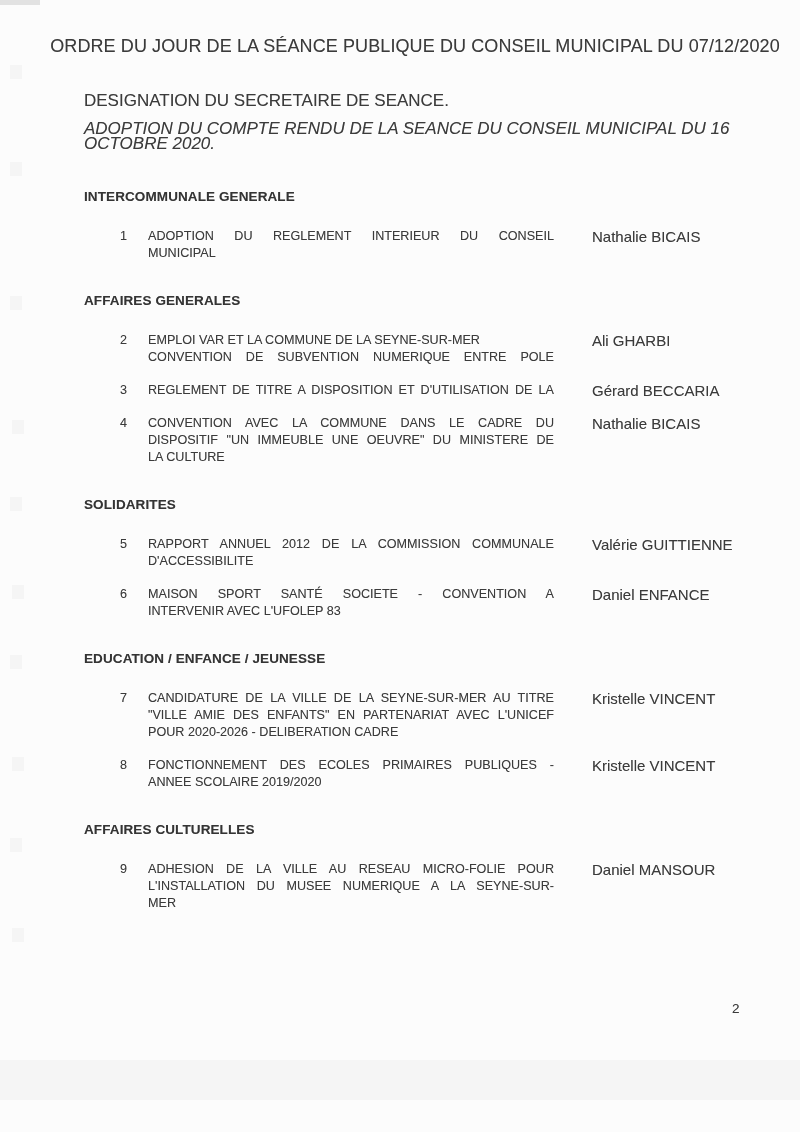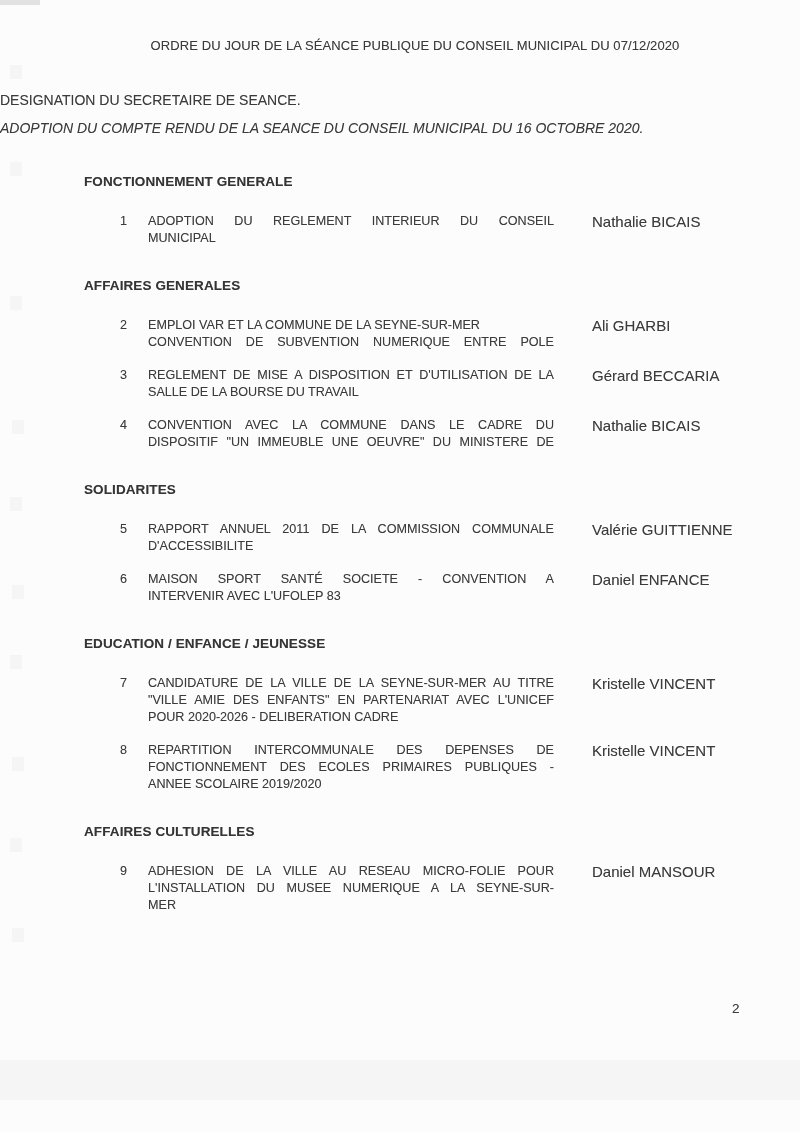--- a/index.html
+++ b/index.html
@@ -24,26 +24,27 @@
     text-shadow: 0 0 0.6px rgba(59,59,59,0.35);
   }
   
   .artifact { position: absolute; background: rgba(0,0,0,0.10); pointer-events: none; }
   .noise { position: absolute; background: rgba(0,0,0,0.028); pointer-events: none; }
 
   .doc-title {
     padding-top: 38px;
     padding-left: 30px;
     text-align: center;
-    font-size: 13px;
+    font-size: 18px;
     line-height: 16px;
     letter-spacing: 0.1px;
   }
   .preamble-line {
-    font-size: 14px;
+    margin-left: 84px;
+    font-size: 17px;
     line-height: 15px;
   }
   .preamble-line.first { margin-top: 39px; }
   .preamble-line.second { margin-top: 13px; font-style: italic; }
 
   .section-heading {
     margin: 30px 0 0 84px;
     font-weight: 700;
     font-size: 13.5px;
     line-height: 17px;
@@ -95,21 +96,21 @@
   <div class="noise" style="left:12px; top:928px; width:12px; height:14px;"></div>
   <div class="noise" style="left:0; top:1060px; width:800px; height:40px;"></div>
 
   <div class="doc-title">ORDRE DU JOUR DE LA SÉANCE PUBLIQUE DU CONSEIL MUNICIPAL DU 07/12/2020</div>
 
   <div class="preamble-line first">DESIGNATION DU SECRETAIRE DE SEANCE.</div>
   <div class="preamble-line second">ADOPTION DU COMPTE RENDU DE LA SEANCE DU CONSEIL MUNICIPAL DU 16 OCTOBRE 2020.</div>
 
   <div class="sections">
   <div class="section">
-    <div class="section-heading">FONCTIONNEMENT GENERALE</div>
+    <div class="section-heading">INTERCOMMUNALE GENERALE</div>
     <div class="items">
   <div class="item-row">
     <div class="item-num">1</div>
     <div class="item-title">
               <div class="line jl">ADOPTION DU REGLEMENT INTERIEUR DU CONSEIL</div>
               <div class="line">MUNICIPAL</div>
             </div>
     <div class="item-rapporteur">Nathalie BICAIS</div>
   </div>
 </div>
@@ -123,44 +124,44 @@
     <div class="item-title">
               <div class="line">EMPLOI VAR ET LA COMMUNE DE LA SEYNE-SUR-MER</div>
               <div class="line jl">CONVENTION DE SUBVENTION NUMERIQUE ENTRE POLE</div>
             </div>
     <div class="item-rapporteur">Ali GHARBI</div>
   </div>
 
   <div class="item-row">
     <div class="item-num">3</div>
     <div class="item-title">
-              <div class="line jl">REGLEMENT DE MISE A DISPOSITION ET D'UTILISATION DE LA</div>
-              <div class="line">SALLE DE LA BOURSE DU TRAVAIL</div>
+              <div class="line jl">REGLEMENT DE TITRE A DISPOSITION ET D'UTILISATION DE LA</div>
             </div>
     <div class="item-rapporteur">Gérard BECCARIA</div>
   </div>
 
   <div class="item-row">
     <div class="item-num">4</div>
     <div class="item-title">
               <div class="line jl">CONVENTION AVEC LA COMMUNE DANS LE CADRE DU</div>
               <div class="line jl">DISPOSITIF "UN IMMEUBLE UNE OEUVRE" DU MINISTERE DE</div>
+              <div class="line">LA CULTURE</div>
             </div>
     <div class="item-rapporteur">Nathalie BICAIS</div>
   </div>
 </div>
   </div>
 
   <div class="section">
     <div class="section-heading">SOLIDARITES</div>
     <div class="items">
   <div class="item-row">
     <div class="item-num">5</div>
     <div class="item-title">
-              <div class="line jl">RAPPORT ANNUEL 2011 DE LA COMMISSION COMMUNALE</div>
+              <div class="line jl">RAPPORT ANNUEL 2012 DE LA COMMISSION COMMUNALE</div>
               <div class="line">D'ACCESSIBILITE</div>
             </div>
     <div class="item-rapporteur">Valérie GUITTIENNE</div>
   </div>
 
   <div class="item-row">
     <div class="item-num">6</div>
     <div class="item-title">
               <div class="line jl">MAISON SPORT SANTÉ SOCIETE - CONVENTION A</div>
               <div class="line">INTERVENIR AVEC L'UFOLEP 83</div>
@@ -179,21 +180,20 @@
               <div class="line jl">CANDIDATURE DE LA VILLE DE LA SEYNE-SUR-MER AU TITRE</div>
               <div class="line jl">"VILLE AMIE DES ENFANTS" EN PARTENARIAT AVEC L'UNICEF</div>
               <div class="line">POUR 2020-2026 - DELIBERATION CADRE</div>
             </div>
     <div class="item-rapporteur">Kristelle VINCENT</div>
   </div>
 
   <div class="item-row">
     <div class="item-num">8</div>
     <div class="item-title">
-              <div class="line jl">REPARTITION INTERCOMMUNALE DES DEPENSES DE</div>
               <div class="line jl">FONCTIONNEMENT DES ECOLES PRIMAIRES PUBLIQUES -</div>
               <div class="line">ANNEE SCOLAIRE 2019/2020</div>
             </div>
     <div class="item-rapporteur">Kristelle VINCENT</div>
   </div>
 </div>
   </div>
 
   <div class="section">
     <div class="section-heading">AFFAIRES CULTURELLES</div>

